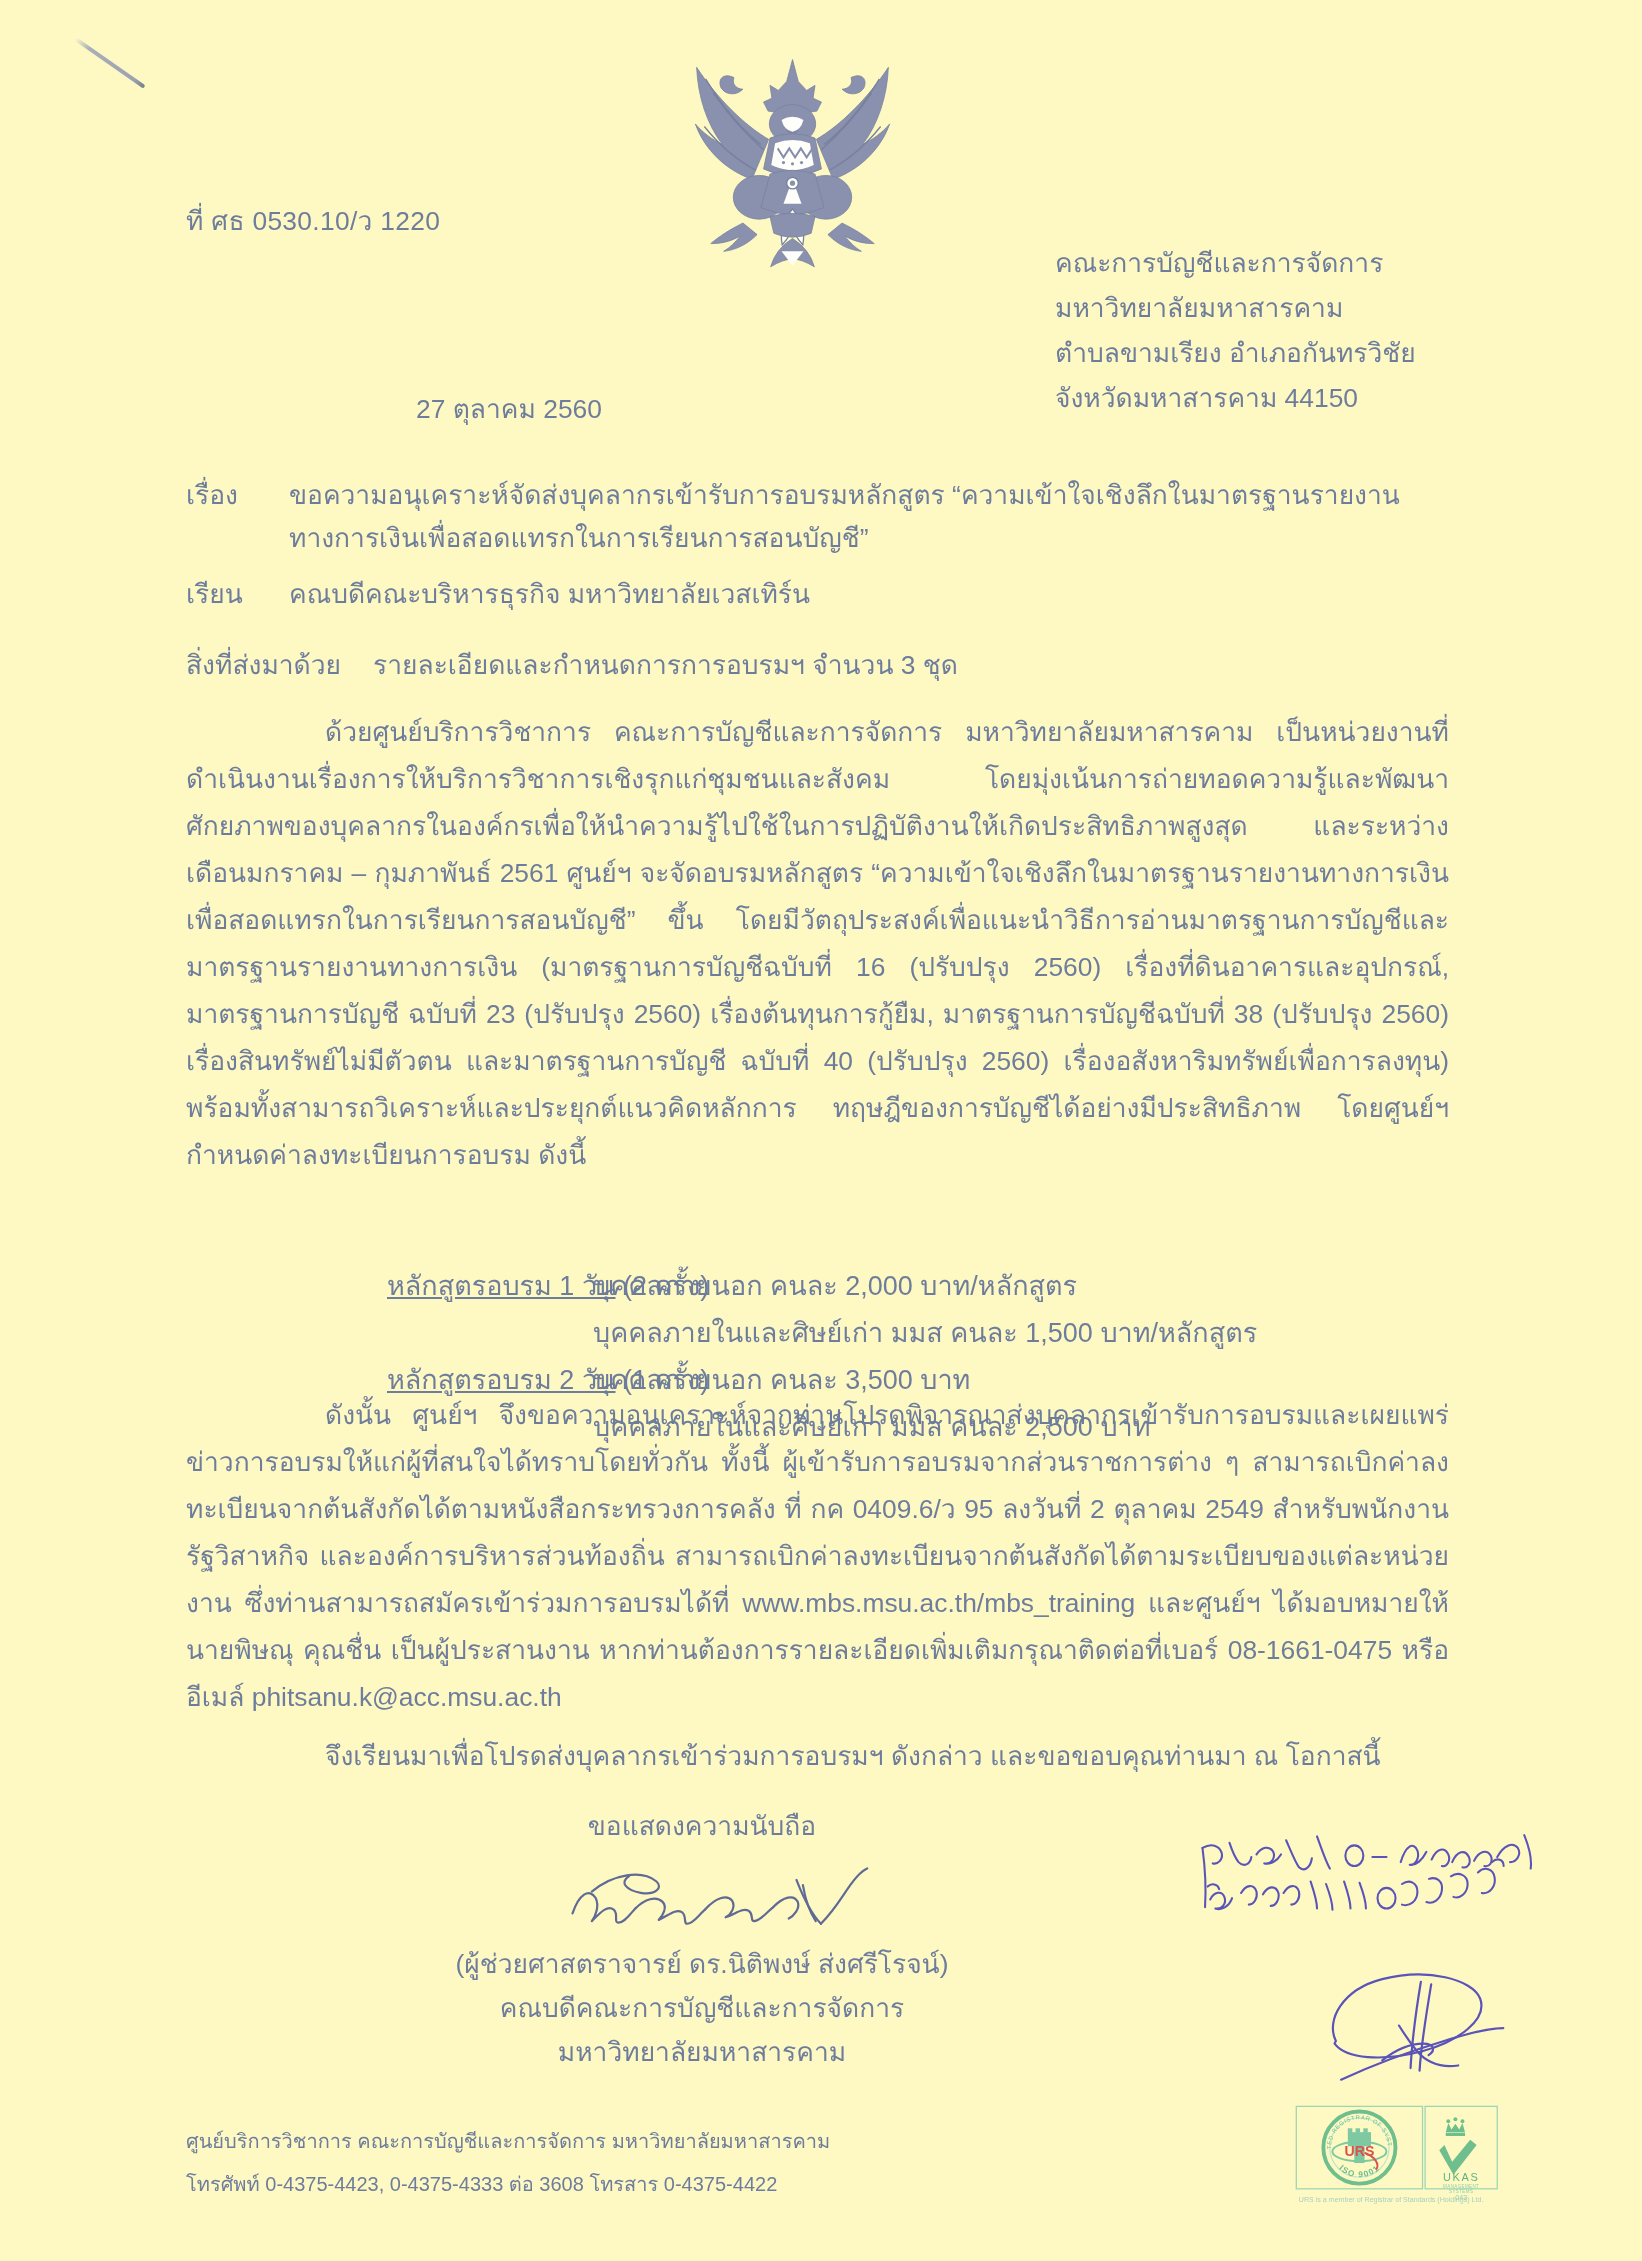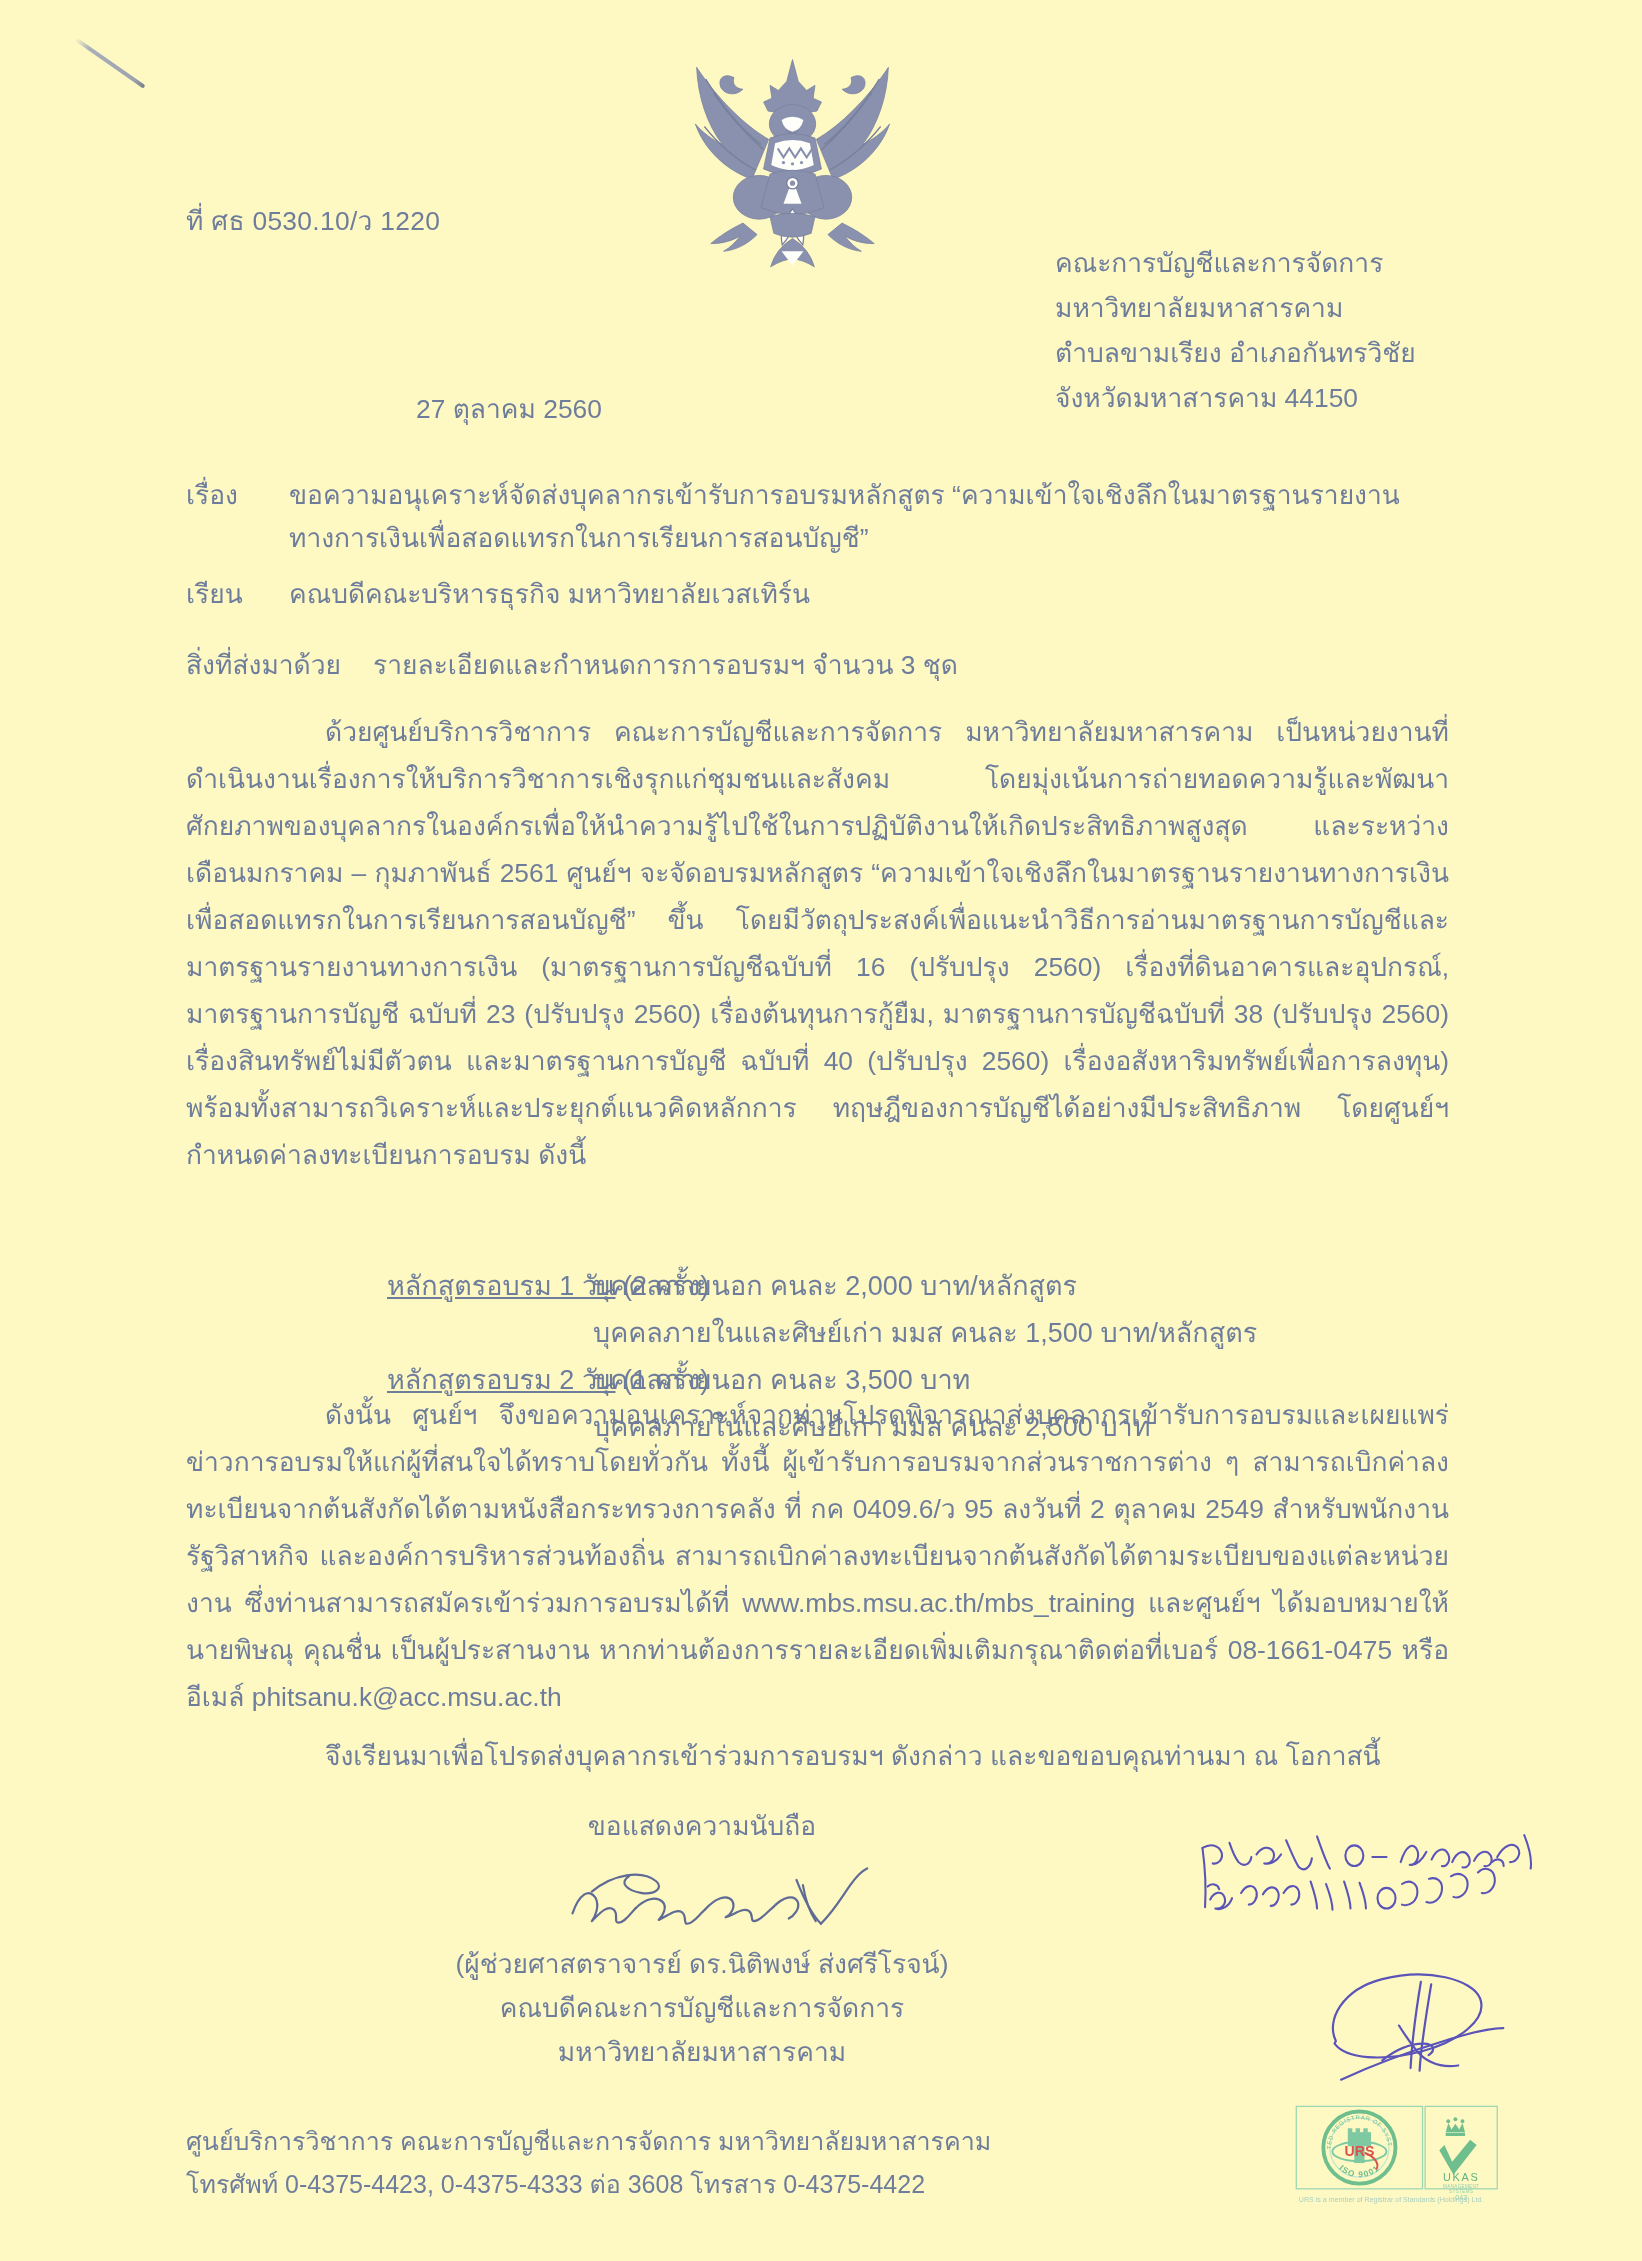--- a/index.html
+++ b/index.html
@@ -185,21 +185,21 @@
     top: 1965px;
     width: 258px;
     height: 161px;
   }
 
   
   .footer {
     position: absolute;
     left: 186px;
     top: 2120px;
-    font-size: 25px;
+    font-size: 20px;
     line-height: 43px;
   }
   .footer div { white-space: nowrap; }
 
   
   .cert {
     position: absolute;
     left: 1295px;
     top: 2105px;
     width: 219px;

